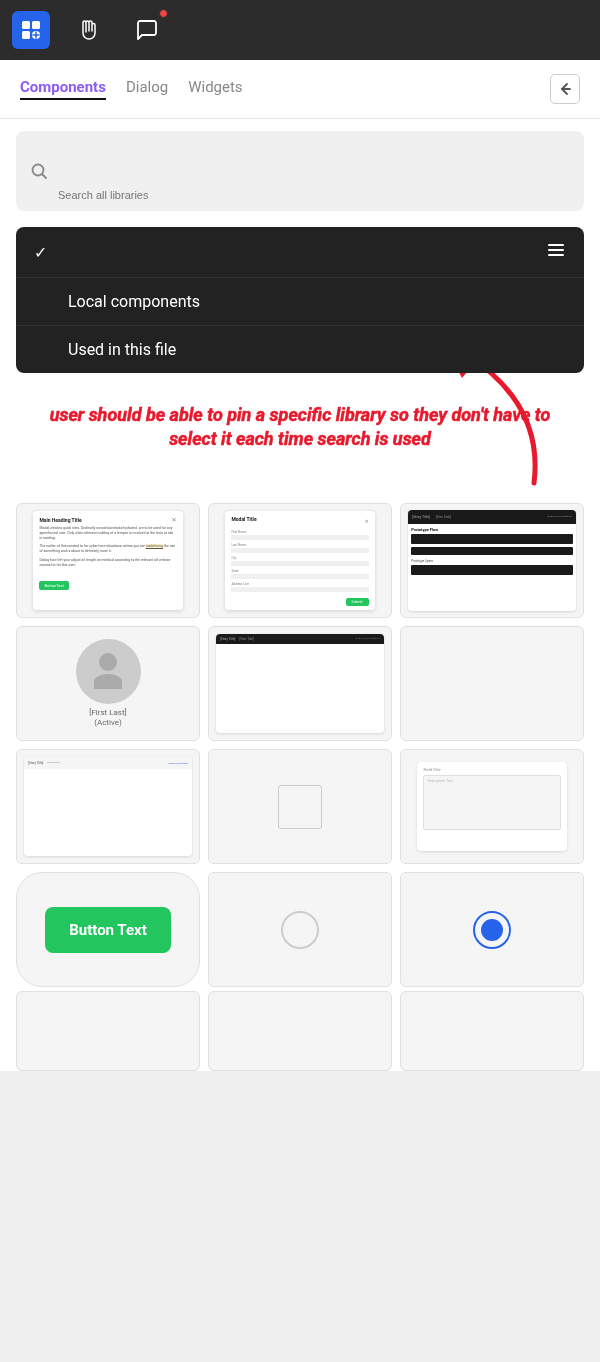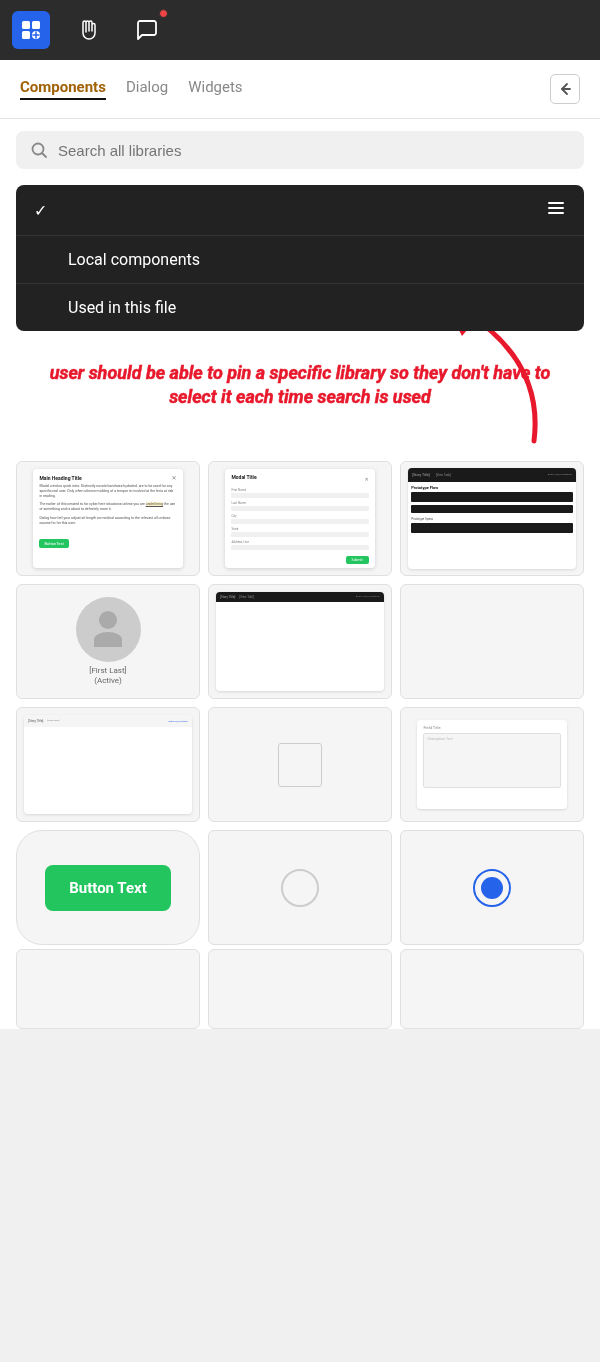--- a/index.html
+++ b/index.html
@@ -62,21 +62,21 @@
       display: flex;
       gap: 20px;
     }
     .panel-tab {
       font-size: 15px;
       color: #888;
       cursor: pointer;
       padding-bottom: 2px;
     }
     .panel-tab.active {
-      color: #a16207;
+      color: #8b5cf6;
       font-weight: 700;
       border-bottom: 2px solid #111;
     }
     .panel-header-icon {
       width: 30px;
       height: 30px;
       border: 1.5px solid #ccc;
       border-radius: 5px;
       display: flex;
       align-items: center;
@@ -94,23 +94,24 @@
       border-radius: 8px;
       display: flex;
       align-items: center;
       padding: 10px 14px;
       gap: 10px;
     }
     .search-input {
       background: transparent;
       border: none;
       outline: none;
-      font-size: 15px;
+      font-size: 11px;
       color: #aaa;
       flex: 1;
+      margin-top: 48px;
     }
 
     
     .dropdown-menu {
       background: #222;
       border-radius: 8px;
       margin: 0 16px;
       overflow: hidden;
       position: relative;
       z-index: 10;

